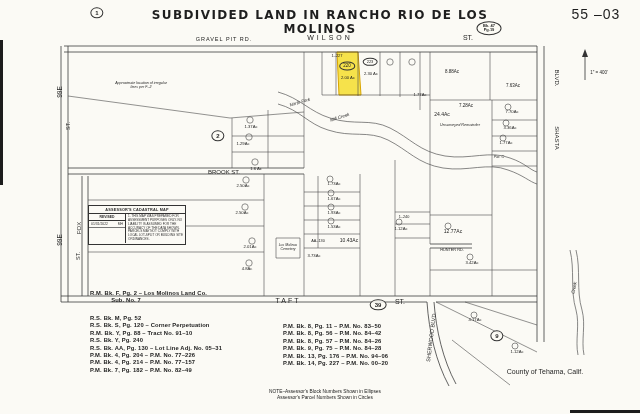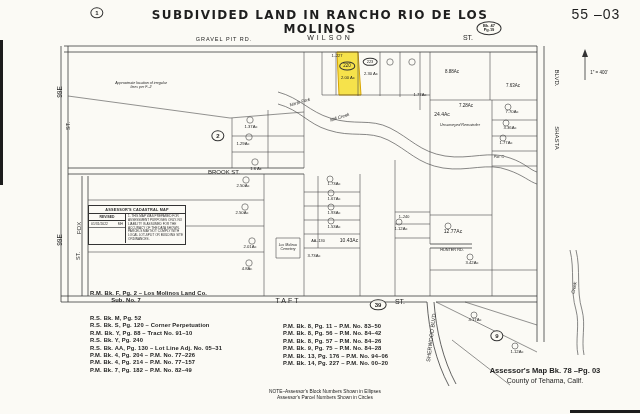--- a/index.html
+++ b/index.html
@@ -245,17 +245,16 @@
       <div class="ref-line">P.M. Bk. 13, Pg. 176 – P.M. No. 94–06</div>
       <div class="ref-line">P.M. Bk. 14, Pg. 227 – P.M. No. 00–20</div>
     </div>
 
   <div class="note-block">
     <div>NOTE–Assessor's Block Numbers Shown in Ellipses</div>
     <div>Assessor's Parcel Numbers Shown in Circles</div>
   </div>
 
   <div class="footer-right">
-    <div class="footer-map-ref">Assessor's Map Bk. 78 –Pg. 03</div>
     <div class="footer-county">County of Tehama, Calif.</div>
   </div>
 
 </div>
 
 </body></html>

